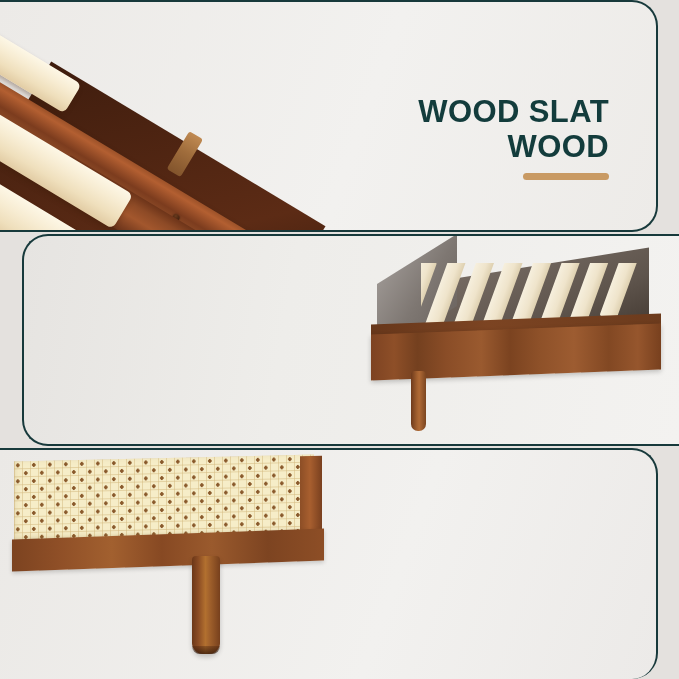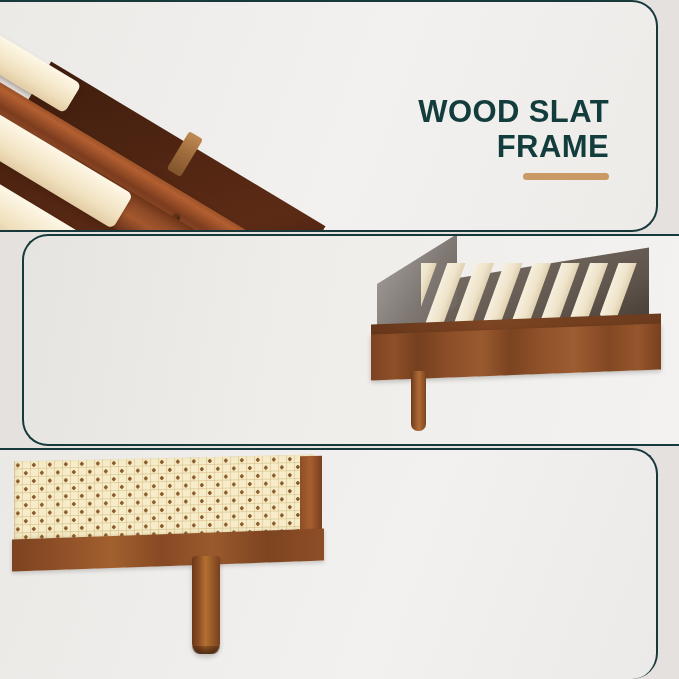--- a/index.html
+++ b/index.html
@@ -294,21 +294,21 @@
         
       </div>
       <div class="slat slat-a"></div>
       <div class="slat slat-b"></div>
       <div class="slat slat-c"></div>
       <div class="slat-end slat-end-c"></div>
     </div>
 
     <div class="caption cap-1">
       <div class="line">WOOD SLAT</div>
-      <div class="line">FRAME</div>
+      <div class="line">WOOD</div>
       <div class="rule"></div>
     </div>
   </div>
 
   <div class="card card-mid">
 
     <div class="photo-bed">
       <div class="bed-inner"></div>
       <div class="bed-board"></div>
       <div class="bed-slatdeck">

